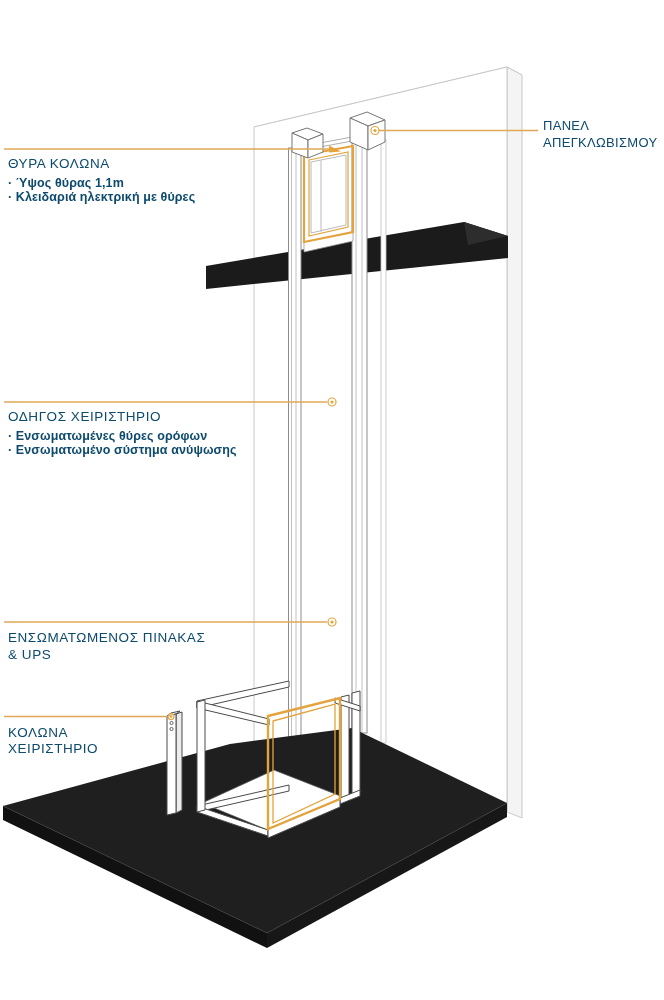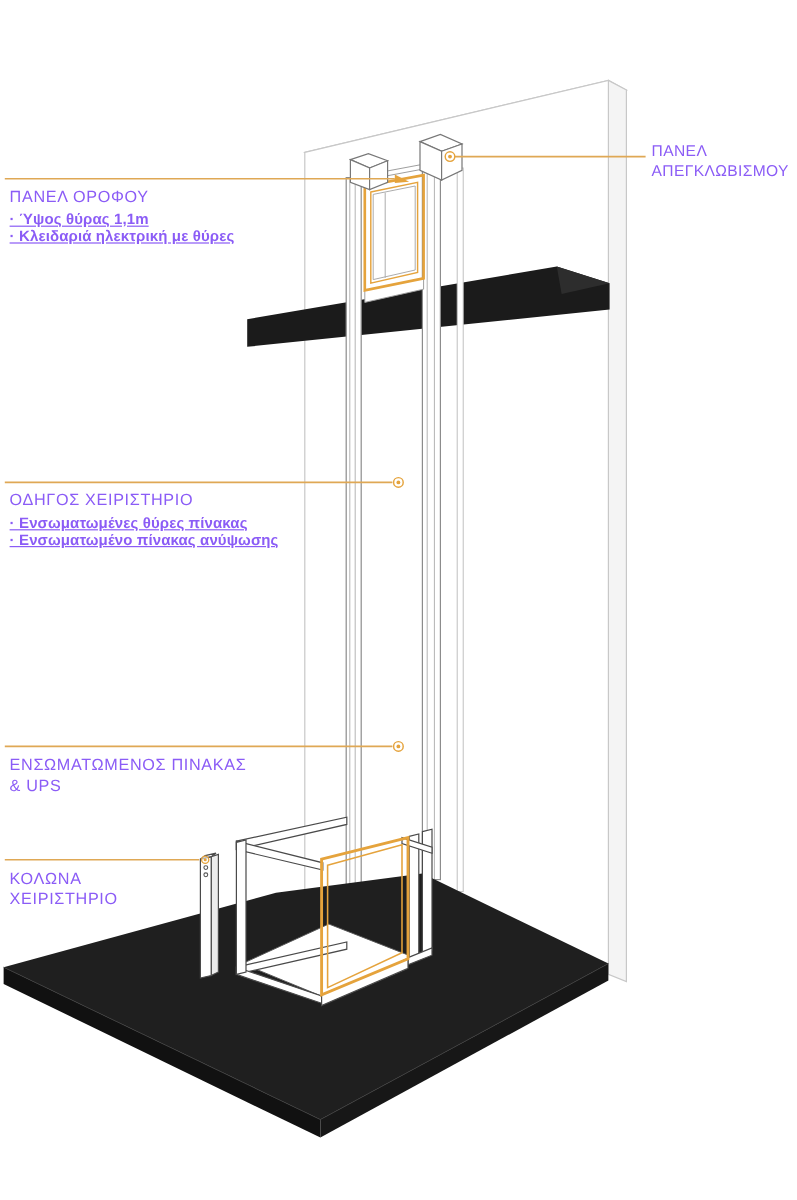--- a/index.html
+++ b/index.html
@@ -1,24 +1,24 @@
 <!DOCTYPE html>
 <html><head>
 <meta charset="utf-8">
 <style>
   html,body{margin:0;padding:0;background:#ffffff;}
   #stage{
     position:relative;width:664px;height:1000px;background:#ffffff;overflow:hidden;
     font-family:"Liberation Sans", sans-serif;
   }
   #drawing{position:absolute;left:0;top:0;}
-  .label{position:absolute;color:#8b5cf6;}
+  .label{position:absolute;color:#0c4a6e;}
   .label .h{font-size:13.5px;letter-spacing:.55px;line-height:15.5px;font-weight:normal;white-space:nowrap;}
   .label .b{font-size:12.5px;font-weight:bold;line-height:14px;white-space:nowrap;letter-spacing:.1px;}
-  .bullets{margin-top:4px;text-decoration:underline;}
+  .bullets{margin-top:4px;}
   #label-panel .h{font-size:13px;letter-spacing:.3px;line-height:16.5px;}
   #label-pinakas .h{line-height:17px;}
   #label-kolona .h{line-height:15.5px;}
 </style>
 </head>
 <body>
 
 <div id="stage">
 
   <svg id="drawing" width="664" height="1000" viewBox="0 0 664 1000" xmlns="http://www.w3.org/2000/svg">
@@ -129,37 +129,37 @@
         <circle cx="332" cy="622" r="1.6" fill="#E5A33C"></circle>
       </g>
       <g>
         <circle cx="171" cy="716.5" r="3" fill="#ffffff" fill-opacity="0.6" stroke="#E5A33C" stroke-width="1.1"></circle>
         <circle cx="171" cy="716.5" r="1.3" fill="#E5A33C"></circle>
       </g>
     </g>
   </svg>
 
   <div class="label" id="label-thyra" style="left:8px;top:156px;">
-    <div class="h">ΠΑΝΕΛ ΟΡΟΦΟΥ</div>
+    <div class="h">ΘΥΡΑ ΚΟΛΩΝΑ</div>
     <div class="bullets">
       <div class="b">· Ύψος θύρας 1,1m</div>
       <div class="b">· Κλειδαριά ηλεκτρική με θύρες</div>
     </div>
   </div>
 
   <div class="label" id="label-panel" style="left:543px;top:118px;">
     <div class="h">ΠΑΝΕΛ</div>
     <div class="h">ΑΠΕΓΚΛΩΒΙΣΜΟΥ</div>
   </div>
 
   <div class="label" id="label-odigos" style="left:8px;top:409px;">
     <div class="h">ΟΔΗΓΟΣ ΧΕΙΡΙΣΤΗΡΙΟ</div>
     <div class="bullets">
-      <div class="b">· Ενσωματωμένες θύρες πίνακας</div>
-      <div class="b">· Ενσωματωμένο πίνακας ανύψωσης</div>
+      <div class="b">· Ενσωματωμένες θύρες ορόφων</div>
+      <div class="b">· Ενσωματωμένο σύστημα ανύψωσης</div>
     </div>
   </div>
 
   <div class="label" id="label-pinakas" style="left:8px;top:629px;">
     <div class="h">ΕΝΣΩΜΑΤΩΜΕΝΟΣ ΠΙΝΑΚΑΣ</div>
     <div class="h">&amp; UPS</div>
   </div>
 
   <div class="label" id="label-kolona" style="left:8px;top:725px;">
     <div class="h">ΚΟΛΩΝΑ</div>

